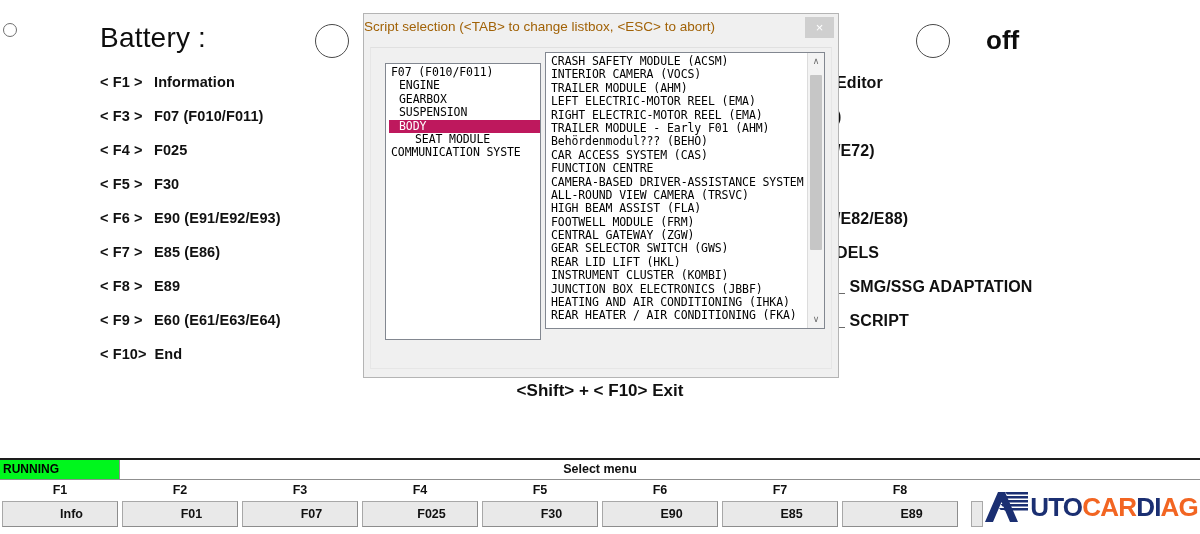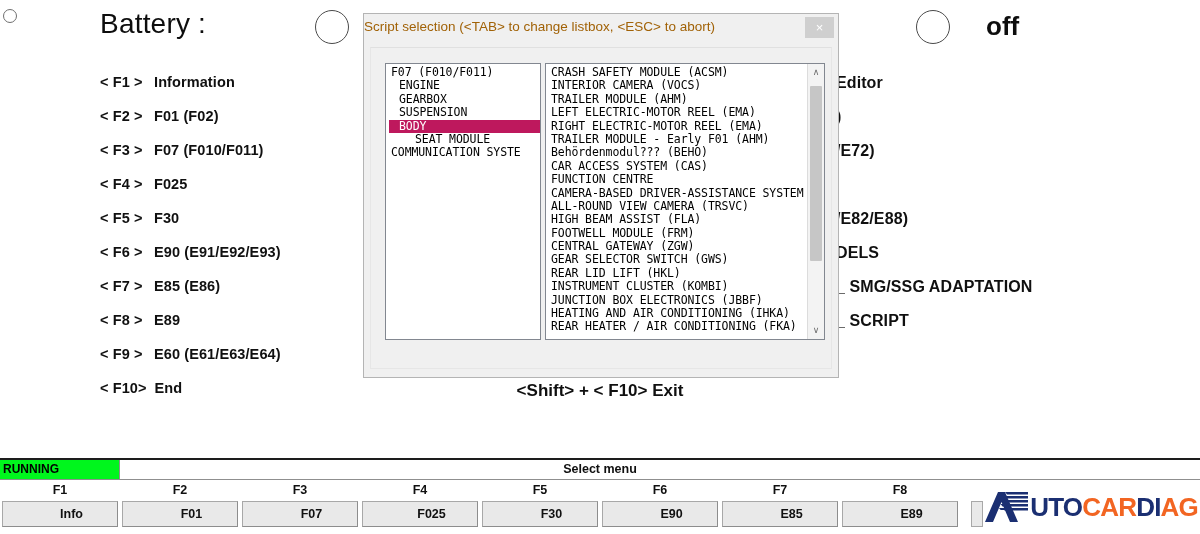--- a/index.html
+++ b/index.html
@@ -21,21 +21,21 @@
   #app-window {
     position: absolute;
     left: 0; top: 0;
     width: 1200px;
     height: 455px;
     background: #ffffff;
   }
 
   .top-row {
     position: absolute;
-    top: 0;
+    top: 14px;
     left: 0;
     width: 1087px;
     height: 55px;
   }
   .radio-circle {
     position: absolute;
     border: 1px solid #6f6f6f;
     border-radius: 50%;
     background: #ffffff;
   }
@@ -184,21 +184,21 @@
     color: #000000;
   }
   #listbox-left {
     left: 14px;
     top: 15px;
     width: 154px;
     height: 275px;
   }
   #listbox-right {
     left: 174px;
-    top: 15px;
+    top: 4px;
     width: 278px;
     height: 275px;
   }
   .lb-scroll {
     position: absolute;
     left: 0; top: 0; right: 0; bottom: 0;
     padding: 2px 0 0 3px;
   }
   #listbox-right .lb-scroll { right: 17px; }
   .lb-item {
@@ -375,21 +375,20 @@
   <div class="top-row">
     <div class="radio-circle" id="radio-small"></div>
     <div id="battery-label">Battery :</div>
     <div class="radio-circle" id="radio-mid"></div>
     <div class="radio-circle" id="radio-right"></div>
     <div id="off-label">off</div>
   </div>
 
   <div id="left-menu">
       <div class="menu-line"><span class="menu-key">&lt; F1 &gt;</span><span class="menu-text">Information</span></div>
-      <div class="menu-line"><span class="menu-key">&lt; F2 &gt;</span><span class="menu-text">F01 (F02)</span></div>
       <div class="menu-line"><span class="menu-key">&lt; F3 &gt;</span><span class="menu-text">F07 (F010/F011)</span></div>
       <div class="menu-line"><span class="menu-key">&lt; F4 &gt;</span><span class="menu-text">F025</span></div>
       <div class="menu-line"><span class="menu-key">&lt; F5 &gt;</span><span class="menu-text">F30</span></div>
       <div class="menu-line"><span class="menu-key">&lt; F6 &gt;</span><span class="menu-text">E90 (E91/E92/E93)</span></div>
       <div class="menu-line"><span class="menu-key">&lt; F7 &gt;</span><span class="menu-text">E85 (E86)</span></div>
       <div class="menu-line"><span class="menu-key">&lt; F8 &gt;</span><span class="menu-text">E89</span></div>
       <div class="menu-line"><span class="menu-key">&lt; F9 &gt;</span><span class="menu-text">E60 (E61/E63/E64)</span></div>
       <div class="menu-line"><span class="menu-key">&lt; F10&gt;</span><span class="menu-text">End</span></div>
     </div>
 

